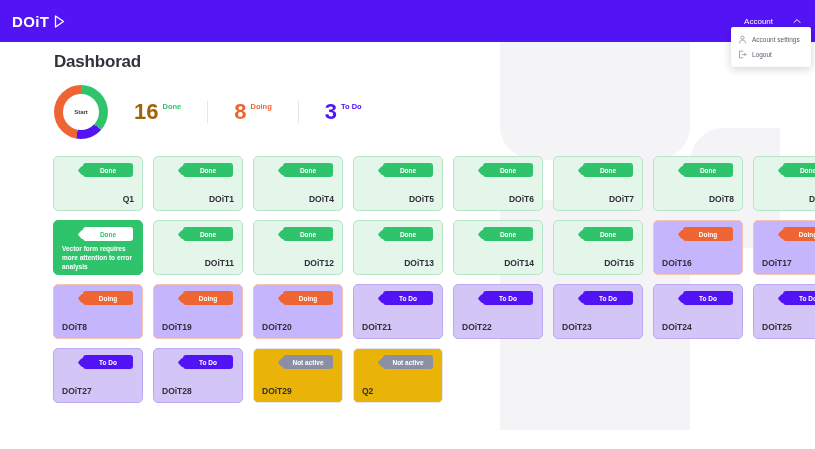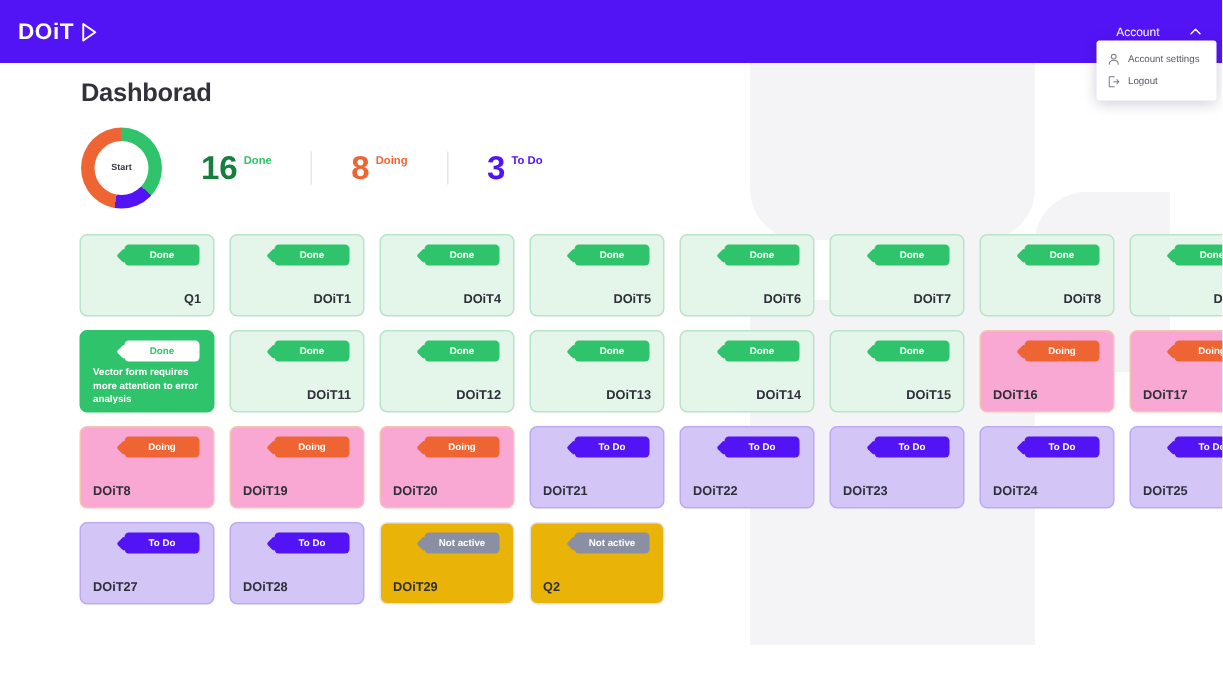--- a/index.html
+++ b/index.html
@@ -102,21 +102,21 @@
     content:""; position:absolute; left:-4px; top:3.5px;
     width:7px; height:7px; background:inherit;
     transform:rotate(45deg); border-radius:1.5px;
   }
   .card-title { font-size:8.5px; font-weight:bold; color:#2f2f3a; }
   .card-note { font-size:6.5px; font-weight:bold; color:#ffffff; line-height:1.35; }
 
   
   .s-done      { background:#e4f5ea; border-color:#b9e4c9;text-align:right; }
   .s-done .badge { background:#2fc46b; }
-  .s-doing     { background:#f9a8d4; border-color:#f6c3b0; }
+  .s-doing     { background:#c4b5fd; border-color:#f6c3b0; }
   .s-doing .badge { background:#ef6433; }
   .s-todo      { background:#d3c6f6; border-color:#bda9f2; }
   .s-todo .badge { background:#5314f5; }
   .s-inactive  { background:#eab308; border-color:#e4e4ea; }
   .s-inactive .badge { background:#8a8fa3; }
   .s-hl        { background:#2fc46b; border-color:#2fc46b; justify-content:flex-start; }
   .s-hl .badge { background:#ffffff; color:#2fc46b; }
   .s-hl .card-note { margin-top:4px; }
 </style>
 </head>
@@ -175,21 +175,21 @@
 
     <div class="summary">
       <div class="donut-wrap">
         <div class="donut"></div>
         <div class="donut-hole">
           <span class="donut-label">Start</span>
         </div>
       </div>
       <div class="stats" id="stats">
           <div class="stat">
-            <span class="stat-num" style="color: #15803d;">16</span>
+            <span class="stat-num" style="color: #a16207;">16</span>
             <span class="stat-lbl" style="color: rgb(47, 196, 107);">Done</span>
           </div>
           <div class="stat">
             <span class="stat-num" style="color: rgb(239, 100, 51);">8</span>
             <span class="stat-lbl" style="color: rgb(239, 100, 51);">Doing</span>
           </div>
           <div class="stat">
             <span class="stat-num" style="color: rgb(83, 20, 245);">3</span>
             <span class="stat-lbl" style="color: rgb(83, 20, 245);">To Do</span>
           </div>

